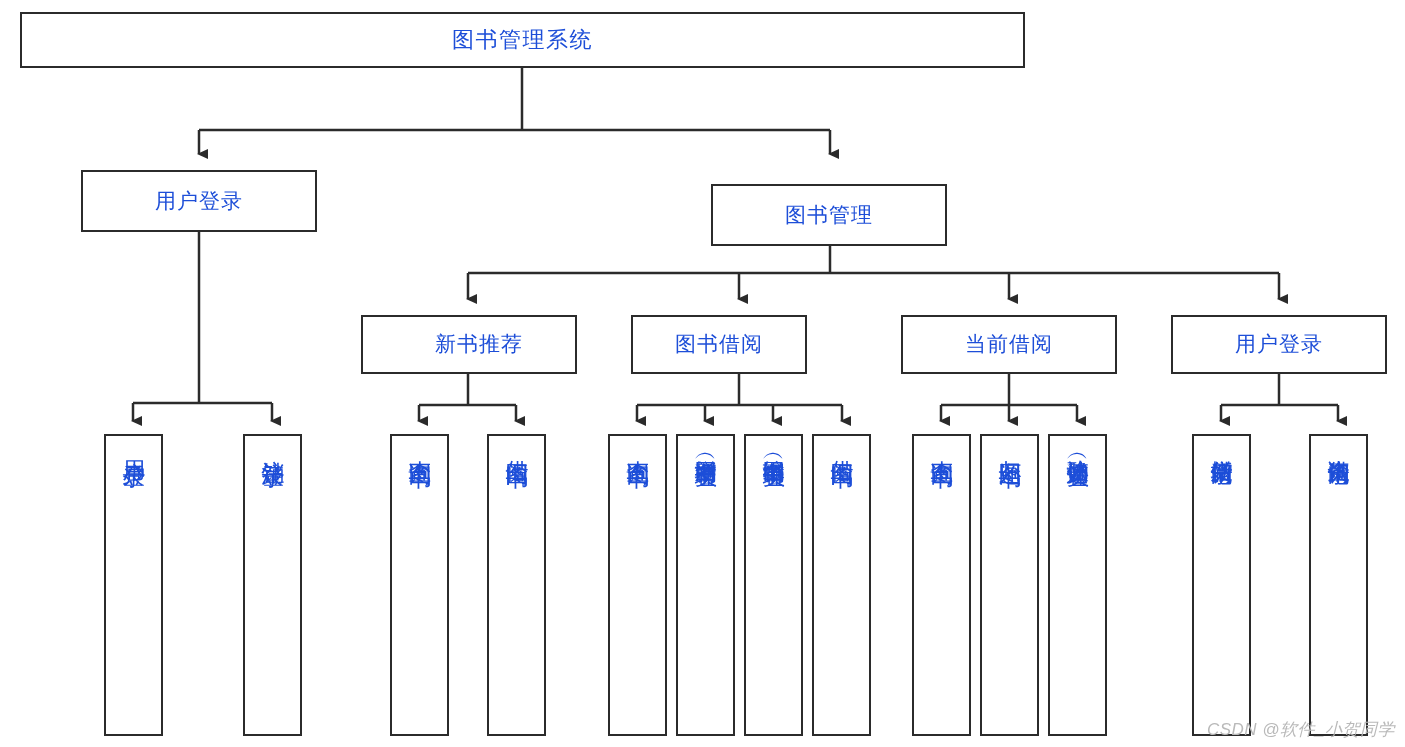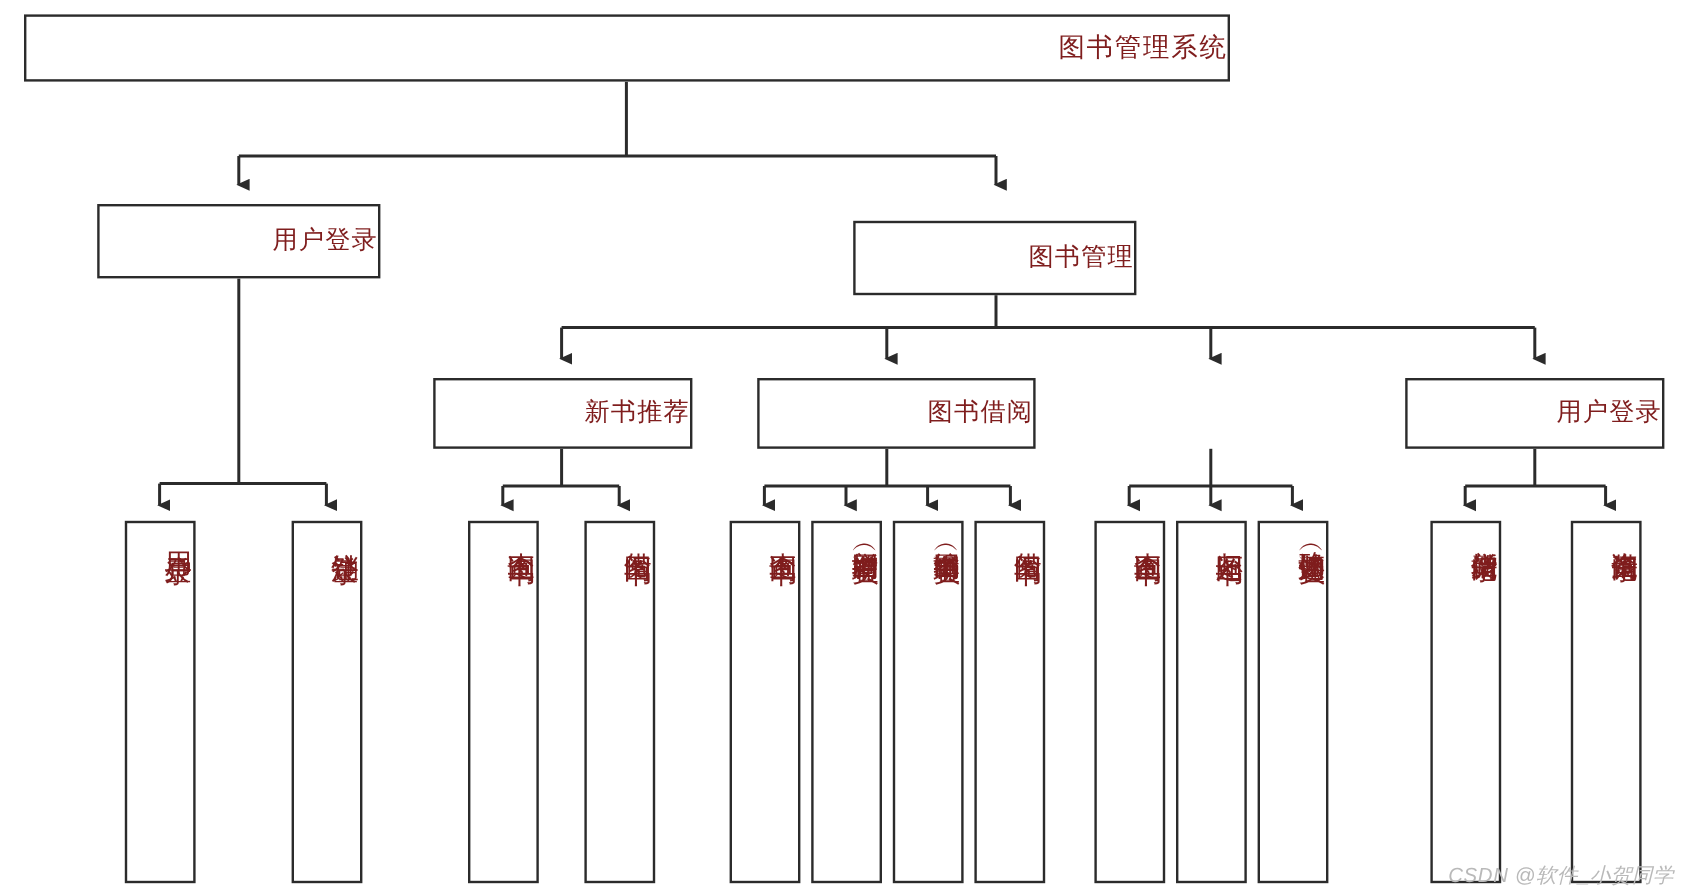--- a/index.html
+++ b/index.html
@@ -25,22 +25,22 @@
     height: 747px;
     pointer-events: none;
   }
   .node {
     position: absolute;
     box-sizing: border-box;
     background: #ffffff;
     border: 2.5px solid #2b2b2b;
     display: flex;
     align-items: center;
-    justify-content: flex-end;
-    color: #7f1d1d;
+    justify-content: center;
+    color: #1d4ed8;
     z-index: 2;
   }
   .node .label {
     display: block;
     text-align: center;
     line-height: 1.05;
     white-space: nowrap;
   }
   
   .node.h .label {
@@ -143,22 +143,25 @@
   <div class="node h" style="left:81px; top:170px; width:236px; height:62px;">
     <span class="label">用户登录</span>
   </div>
   <div class="node h" style="left:711px; top:184px; width:236px; height:62px;">
     <span class="label">图书管理</span>
   </div>
 
   <div class="node h" style="left:361px; top:315px; width:216px; height:59px;padding-left:20px;">
     <span class="label">新书推荐</span>
   </div>
-  <div class="node h" style="left:631px; top:315px; width:232px; height:59px;">
+  <div class="node h" style="left:631px; top:315px; width:176px; height:59px;">
     <span class="label">图书借阅</span>
+  </div>
+  <div class="node h" style="left:901px; top:315px; width:216px; height:59px;">
+    <span class="label">当前借阅</span>
   </div>
   <div class="node h" style="left:1171px; top:315px; width:216px; height:59px;">
     <span class="label">用户登录</span>
   </div>
 
   <div class="node v" style="left:104px; top:434px; width:59px; height:302px;">
     <span class="label">用户登录</span>
   </div>
   <div class="node v" style="left:243px; top:434px; width:59px; height:302px;">
     <span class="label">注销登录</span>

